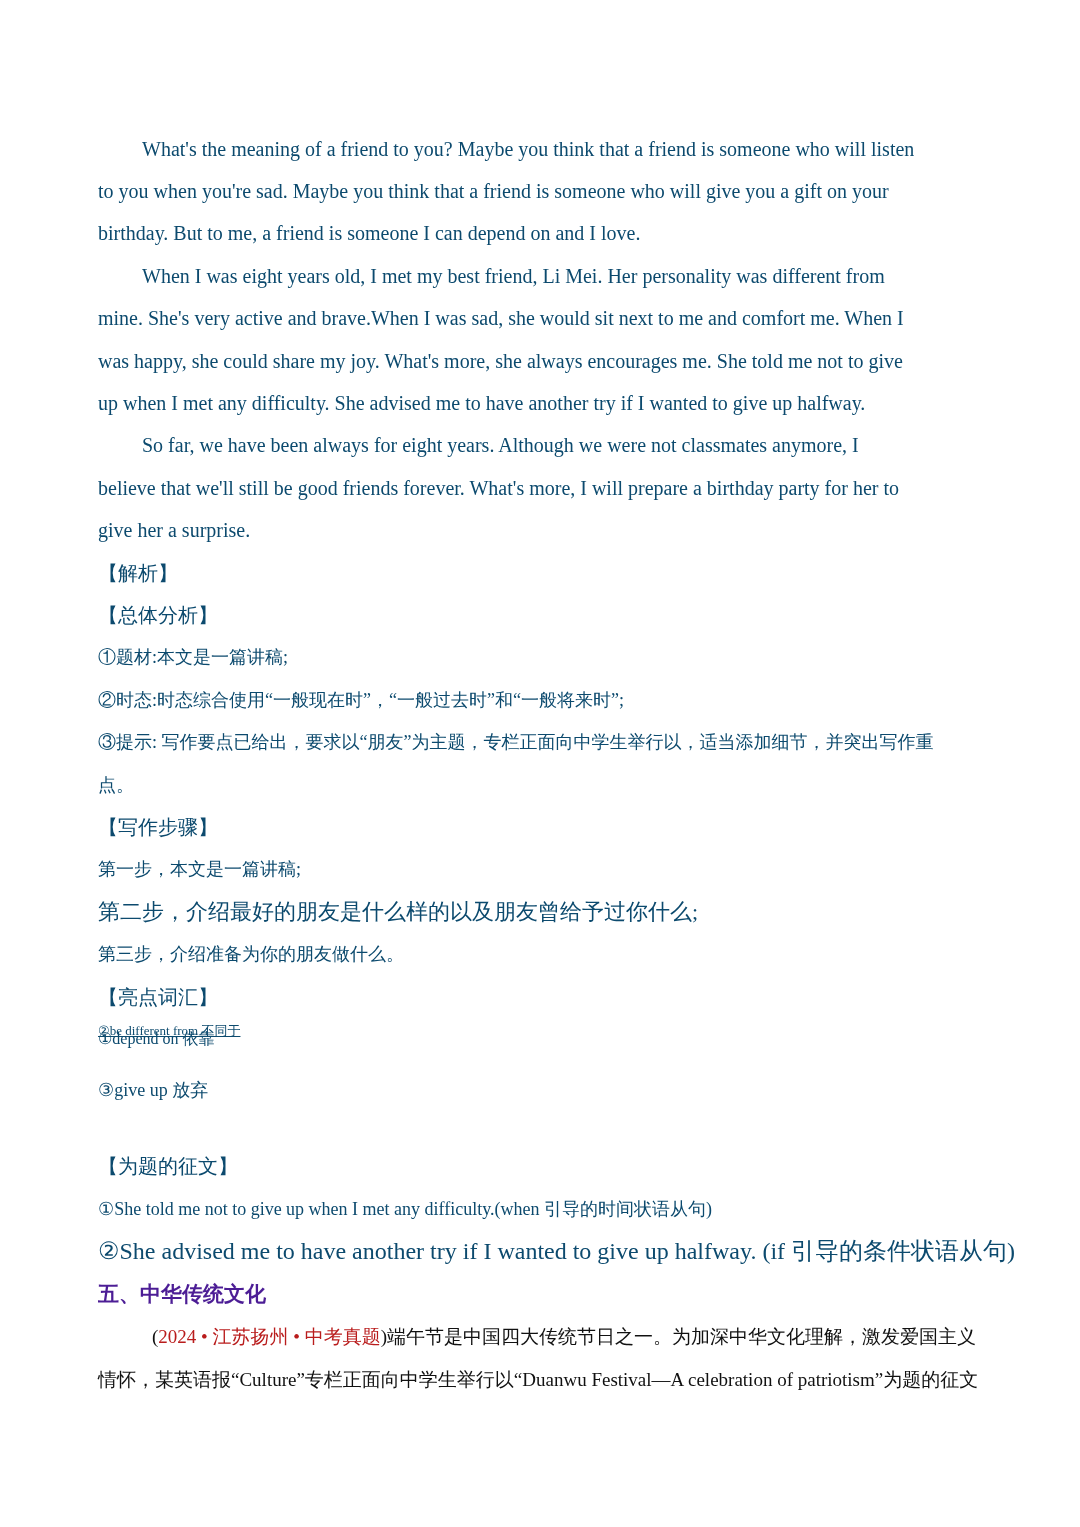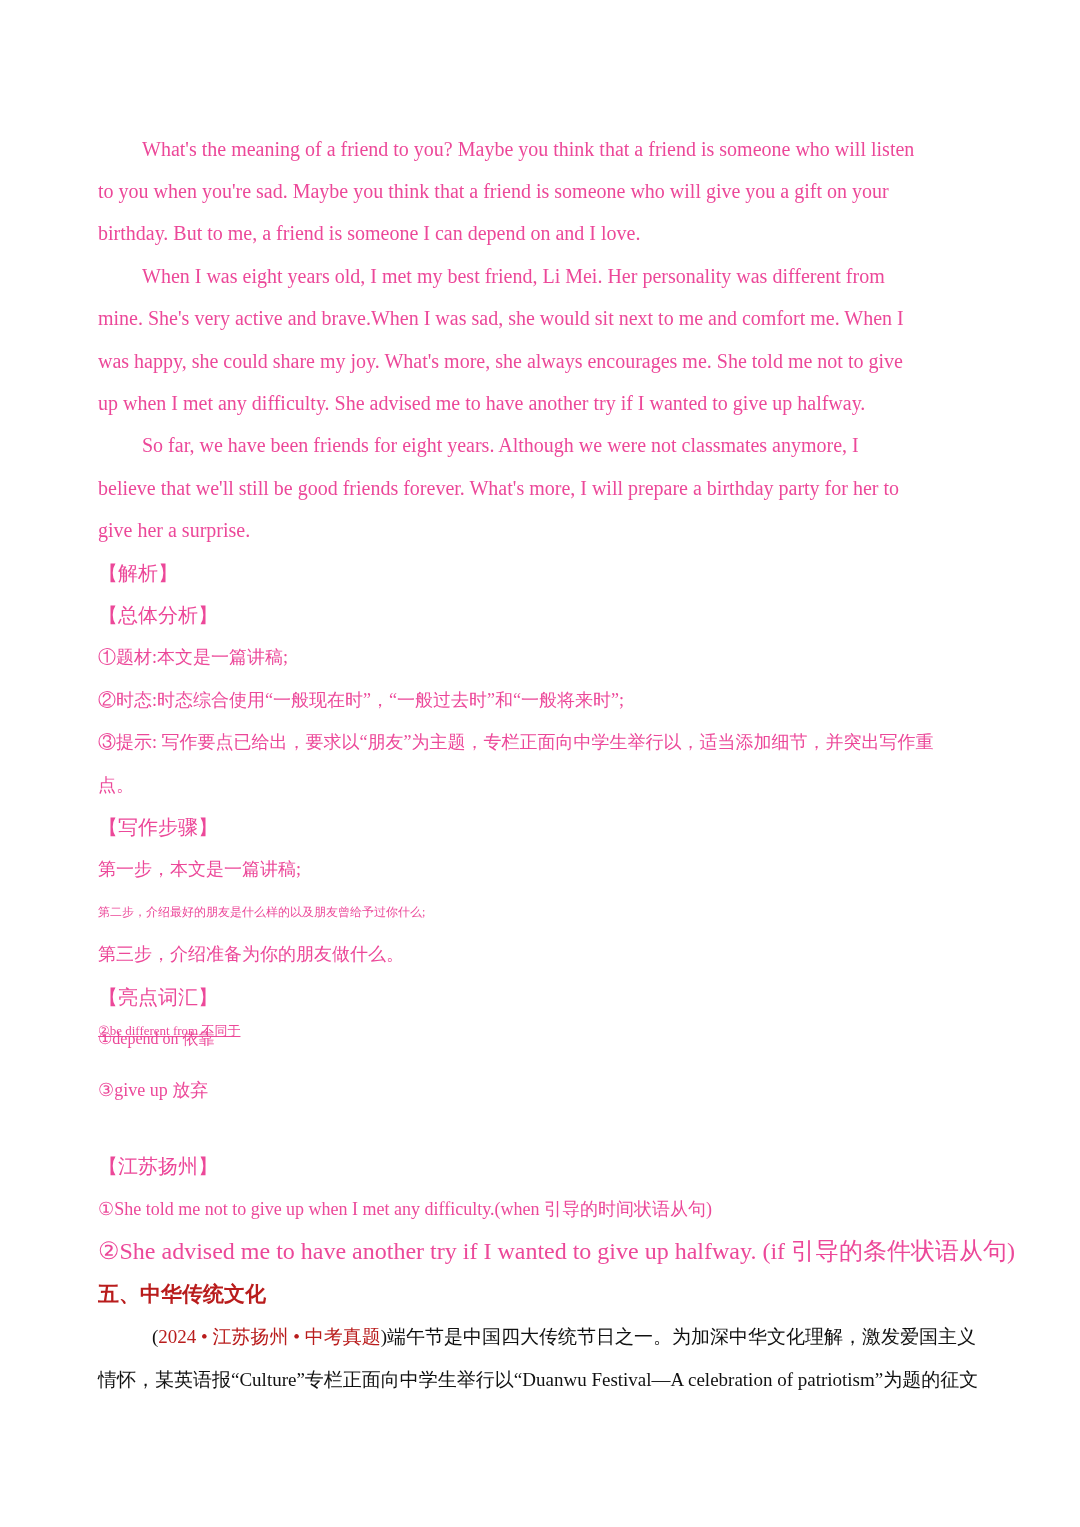--- a/index.html
+++ b/index.html
@@ -1,67 +1,67 @@
 <!DOCTYPE html>
 <html><head>
   <meta charset="utf-8">
   <style>
     html, body { margin: 0; padding: 0; background: #ffffff; }
     body { width: 1080px; height: 1527px; position: relative; overflow: hidden;
            font-family: "Liberation Serif", "DejaVu Serif", serif; }
     .page { position: absolute; left: 98px; top: 128px; width: 886px; }
-    .line { position: absolute; left: 0; white-space: nowrap; font-size: 20px; line-height: 42px; color: #ec4899; }
+    .line { position: absolute; left: 0; white-space: nowrap; font-size: 20px; line-height: 42px; color: #0c4a6e; }
     .red { color: #b91c1c; }
     .black { color: #111111; }
     .indent { padding-left: 44px; }
-    .heading { font-size: 21px; font-weight: bold; color: #b91c1c; }
+    .heading { font-size: 21px; font-weight: bold; color: #4c1d95; }
   </style>
 </head>
 <body>
 
 <div class="page">
 
   <div>
     <div class="line indent" style="top:0px">What's the meaning of a friend to you? Maybe you think that a friend is someone who will listen</div>
     <div class="line" style="top:42px">to you when you're sad. Maybe you think that a friend is someone who will give you a gift on your</div>
     <div class="line" style="top:84px">birthday. But to me, a friend is someone I can depend on and I love.</div>
   </div>
 
   <div>
     <div class="line indent" style="top:127px">When I was eight years old, I met my best friend, Li Mei. Her personality was different from</div>
     <div class="line" style="top:169px">mine. She's very active and brave.When I was sad, she would sit next to me and comfort me. When I</div>
     <div class="line" style="top:212px">was happy, she could share my joy. What's more, she always encourages me. She told me not to give</div>
     <div class="line" style="top:254px">up when I met any difficulty. She advised me to have another try if I wanted to give up halfway.</div>
   </div>
 
   <div>
-    <div class="line indent" style="top:296px">So far, we have been friends for eight years. Although we were not classmates anymore, I</div>
+    <div class="line indent" style="top:296px">So far, we have been always for eight years. Although we were not classmates anymore, I</div>
     <div class="line" style="top:339px">believe that we'll still be good friends forever. What's more, I will prepare a birthday party for her to</div>
     <div class="line" style="top:381px">give her a surprise.</div>
   </div>
 
   <div class="line" style="top:424px">【解析】</div>
 
   <div class="line" style="top:466px">【总体分析】</div>
   <div class="line" style="top:508px; font-size:18px;">①题材:本文是一篇讲稿;</div>
   <div class="line" style="top:551px; font-size:18px;">②时态:时态综合使用“一般现在时”，“一般过去时”和“一般将来时”;</div>
   <div class="line" style="top:593px; font-size:18px;">③提示: 写作要点已给出，要求以“朋友”为主题，专栏正面向中学生举行以，适当添加细节，并突出写作重</div>
   <div class="line" style="top:636px; font-size:18px;">点。</div>
 
   <div class="line" style="top:678px">【写作步骤】</div>
   <div class="line" style="top:720px; font-size:18px;">第一步，本文是一篇讲稿;</div>
-  <div class="line" style="top:763px; font-size:12px;">第二步，介绍最好的朋友是什么样的以及朋友曾给予过你什么;</div>
+  <div class="line" style="top:763px; font-size:22px;">第二步，介绍最好的朋友是什么样的以及朋友曾给予过你什么;</div>
   <div class="line" style="top:805px; font-size:18px;">第三步，介绍准备为你的朋友做什么。</div>
 
   <div class="line" style="top:848px">【亮点词汇】</div>
   <div class="line" style="top:890px; font-size:16px;">①depend on 依靠</div>
   <div class="line" style="top:882px; font-size:13px;text-decoration:underline;">②be different from 不同于</div>
   <div class="line" style="top:941px; font-size:18px;">③give up 放弃</div>
 
-  <div class="line" style="top:1017px">【江苏扬州】</div>
+  <div class="line" style="top:1017px">【为题的征文】</div>
   <div class="line" style="top:1060px; font-size:18px;">①She told me not to give up when I met any difficulty.(when 引导的时间状语从句)</div>
   <div class="line" style="top:1102px; font-size:24px;">②She advised me to have another try if I wanted to give up halfway. (if 引导的条件状语从句)</div>
 
   <div class="line heading" style="top:1145px">五、中华传统文化</div>
 
   <div class="line black" style="top:1188px; padding-left:54px; font-size:19px;">
     <span class="black">(</span><span class="red">2024 • 江苏扬州 • 中考真题</span><span class="black">)</span><span class="black">端午节是中国四大传统节日之一。为加深中华文化理解，激发爱国主义</span>
   </div>
   <div class="line black" style="top:1231px; font-size:19px;">情怀，某英语报“Culture”专栏正面向中学生举行以“Duanwu Festival—A celebration of patriotism”为题的征文</div>
 

